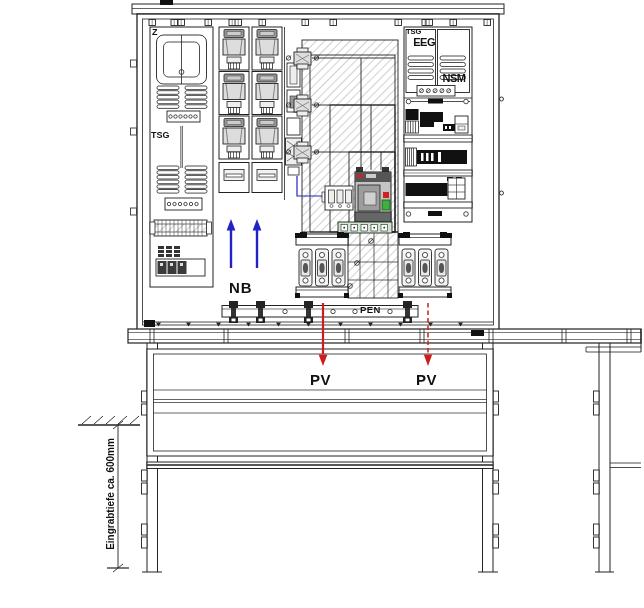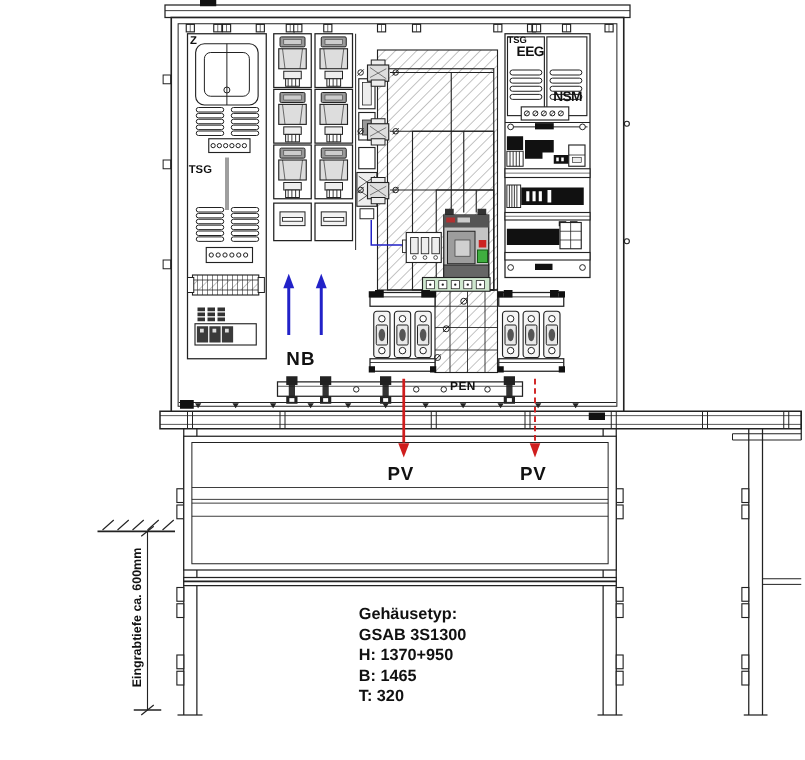--- a/index.html
+++ b/index.html
@@ -579,21 +579,14 @@
 <div class="lbl lbl-tsg-left">TSG</div>
 <div class="lbl lbl-tsg-right">TSG</div>
 <div class="lbl lbl-eeg">EEG</div>
 <div class="lbl lbl-nsm">NSM</div>
 <div class="lbl lbl-nb">NB</div>
 <div class="lbl lbl-pen">PEN</div>
 <div class="lbl lbl-pv-left">PV</div>
 <div class="lbl lbl-pv-right">PV</div>
 <div class="lbl lbl-burial">Eingrabtiefe ca. 600mm</div>
 
-<div class="housing">
-  <div>Gehäusetyp:</div>
-  <div>GSAB 3S1300</div>
-  <div>H: 1370+950</div>
-  <div>B: 1465</div>
-  <div>T: 320</div>
+
 </div>
 
-</div>
-
 </body></html>

